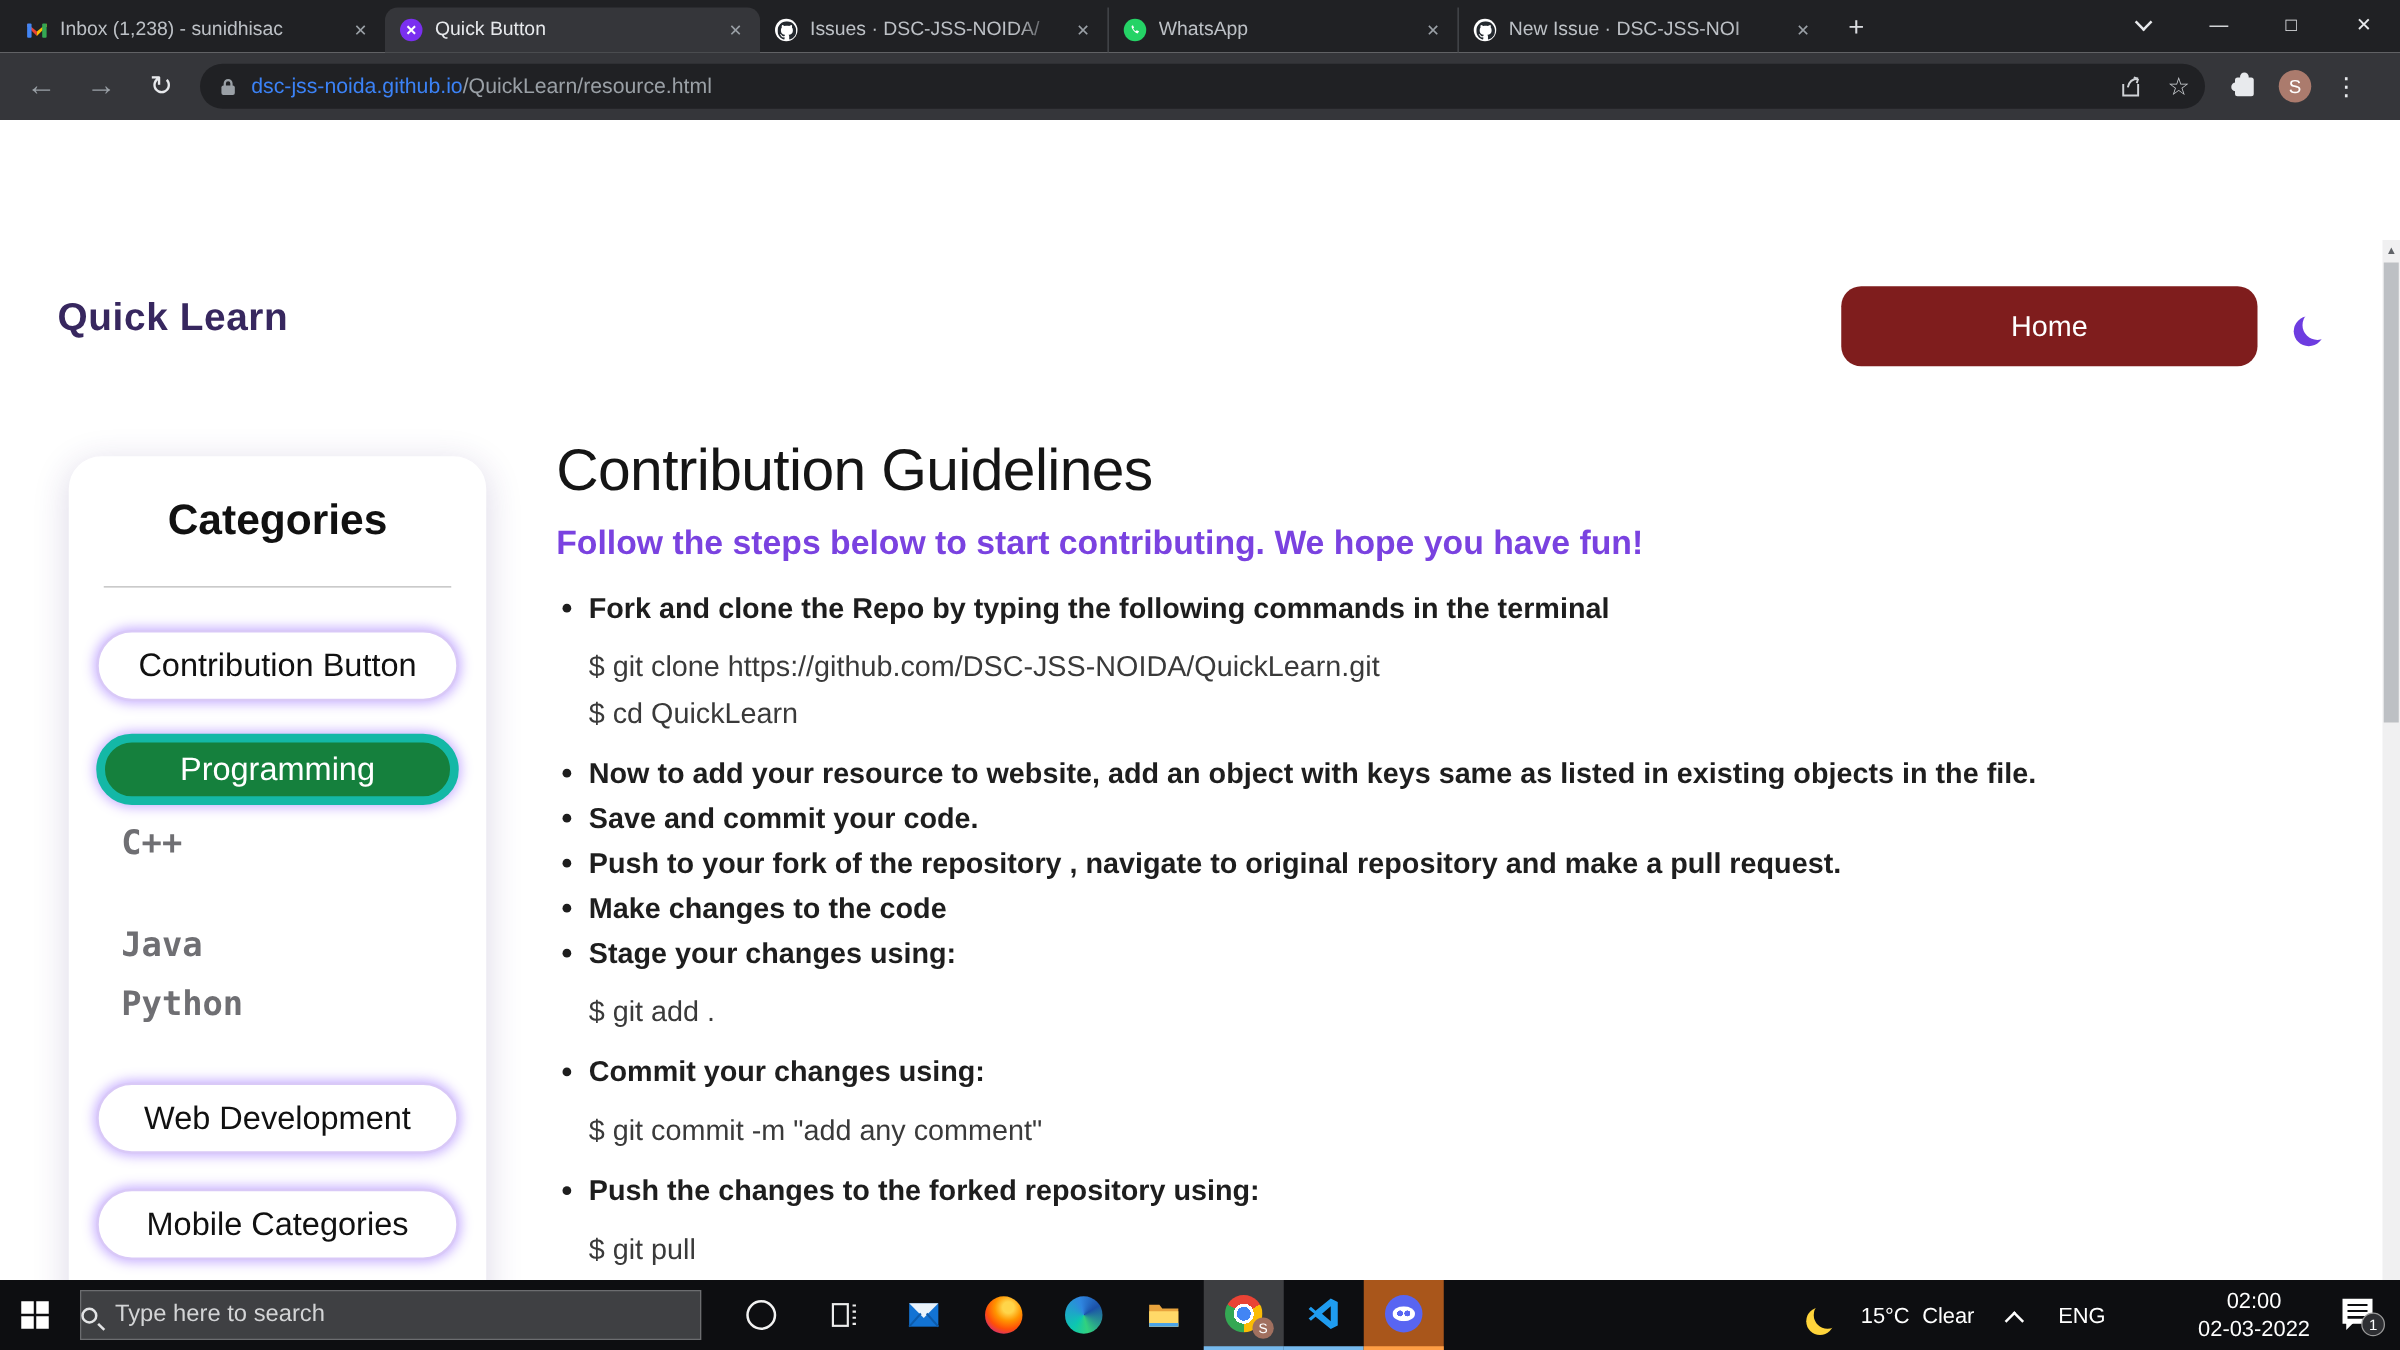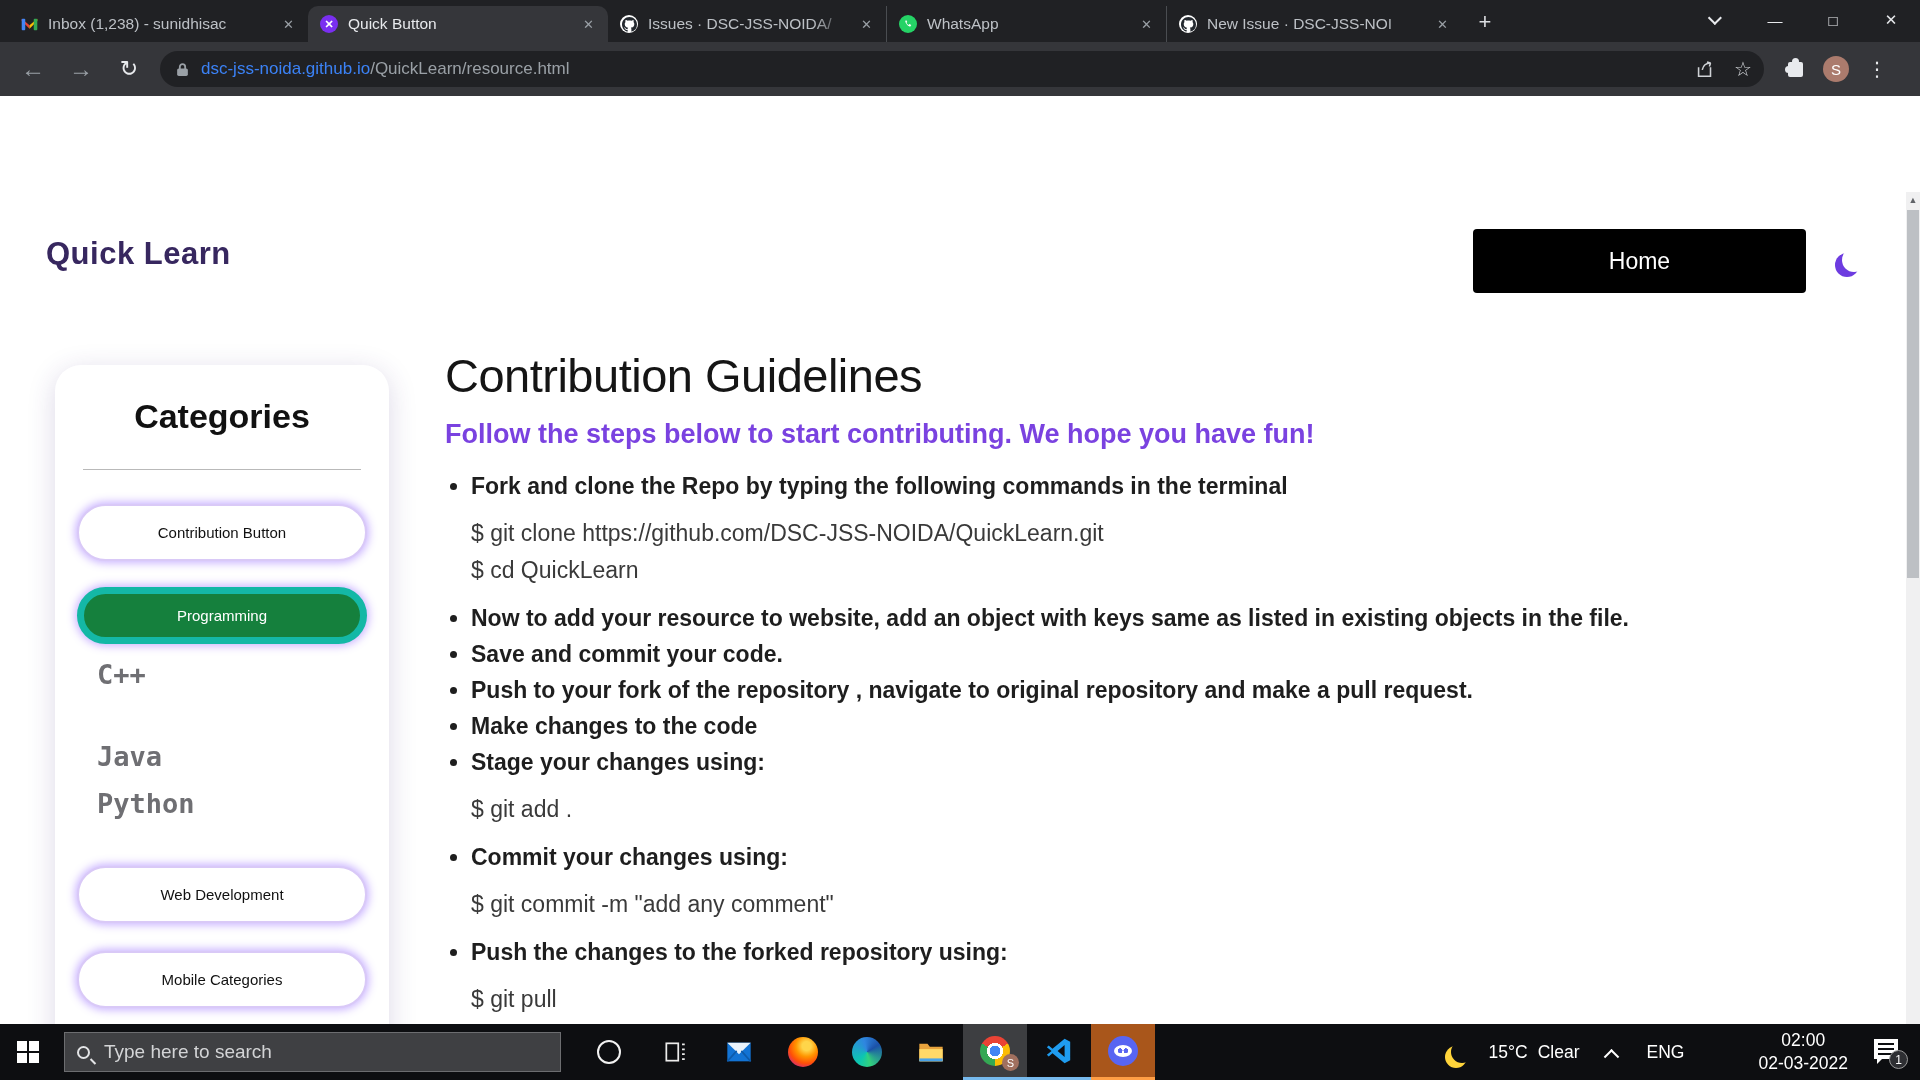--- a/index.html
+++ b/index.html
@@ -36,48 +36,48 @@
   .star { color:#cfd2d6; font-size:20px; }
   .puzzle { position:relative; width:15px; height:15px; background:#e8eaed; border-radius:2px; margin-left:24px; }
   .puzzle::before { content:""; position:absolute; width:7px; height:7px; border-radius:50%; background:#e8eaed; top:-3.5px; left:4px; }
   .puzzle::after { content:""; position:absolute; width:7px; height:7px; border-radius:50%; background:#e8eaed; left:-3.5px; top:4px; }
   .avatar { width:26px; height:26px; border-radius:50%; background:#ab7b6d; color:#fff; font-size:15px; display:flex; align-items:center; justify-content:center; margin-left:20px; }
   .dots { color:#e8eaed; font-size:20px; margin:0 18px 0 18px; }
 
   
   .page { position:absolute; top:96px; left:0; width:1920px; height:928px; background:#fff; overflow:hidden; }
   .logo { position:absolute; left:46px; top:140px; font-size:31px; font-weight:800; color:#37275f; letter-spacing:.5px; }
-  .home-btn { position:absolute; left:1473px; top:133px; width:333px; height:64px; background:#000000; color:#fff; font-size:23px; border:none; border-radius:4px; display:flex; align-items:center; justify-content:center; }
+  .home-btn { position:absolute; left:1473px; top:133px; width:333px; height:64px; background:#7f1d1d; color:#fff; font-size:23px; border:none; border-radius:16px; display:flex; align-items:center; justify-content:center; }
   .moon { position:absolute; left:1842px; top:152px; width:24px; height:24px; border-radius:50%; box-shadow:-7px 5px 0 0 #6d3ce0; }
 
   .sidebar { position:absolute; left:55px; top:269px; width:334px; height:860px; background:#fff; border-radius:26px; box-shadow:0 6px 28px rgba(60,40,120,.18); }
   .cat-title { position:absolute; top:32px; width:100%; text-align:center; font-size:34px; font-weight:bold; color:#111; }
   .cat-divider { position:absolute; top:104px; left:28px; width:278px; border-top:1.5px solid #b9b9b9; }
-  .pill { position:absolute; left:22px; width:290px; height:57px; border-radius:29px; background:#fff; border:2px solid #d9c9f7; box-shadow:0 0 9px 2px rgba(136,84,255,.45); display:flex; align-items:center; justify-content:center; font-size:15px; color:#111; }
+  .pill { position:absolute; left:22px; width:290px; height:57px; border-radius:29px; background:#fff; border:2px solid #d9c9f7; box-shadow:0 0 9px 2px rgba(136,84,255,.45); display:flex; align-items:center; justify-content:center; font-size:26px; color:#111; }
   .pill.primary { background:#15803d; color:#fff; border:7px solid #14b8a6; }
   .cat-link { position:absolute; left:42px; font-family:"DejaVu Sans Mono", monospace; font-weight:bold; font-size:27px; color:#6f6f73; }
 
   .main { position:absolute; left:445px; top:252px; width:1360px; }
   .main h1 { font-size:47px; font-weight:400; color:#151515; letter-spacing:-.5px; }
   .main h2 { margin-top:16px; font-size:27px; font-weight:bold; color:#7a42e0; }
   .steps { margin-top:18px; padding-left:26px; width:1250px; }
   .steps li { font-size:23px; font-weight:bold; color:#1e1e1e; line-height:36px; }
   .code { font-weight:normal; color:#3a3a3a; line-height:37px; margin:11px 0; font-size:23px; }
 
   
   .scrollbar { position:absolute; right:0; top:96px; width:14px; height:928px; background:#f0f0f1; }
   .sb-arrow { position:absolute; width:14px; height:16px; color:#606368; font-size:9px; text-align:center; line-height:16px; }
   .sb-thumb { position:absolute; top:18px; left:1px; width:12px; height:368px; background:#bdc0c4; }
 
   
   .taskbar { position:absolute; bottom:0; left:0; width:1920px; height:56px; background:#0d0e11; display:flex; align-items:center; }
   .startbtn { width:56px; height:56px; display:flex; align-items:center; justify-content:center; }
   .winlogo { display:grid; grid-template-columns:10px 10px; grid-template-rows:10px 10px; gap:2px; }
   .winlogo span { background:#fff; }
-  .tsearch { width:497px; height:40px; background:#3f4043; border:1px solid #6c6d70; display:flex; align-items:center; padding:0 12px; margin-left:8px; }
+  .tsearch { width:497px; height:40px; background:#3f4043; border:1px solid #6c6d70; display:flex; align-items:center; padding:0 0; margin-left:8px; }
   .mag { width:13px; height:13px; border:2px solid #e3e4e6; border-radius:50%; position:relative; margin-right:14px; }
   .mag::after { content:""; position:absolute; width:2px; height:7px; background:#e3e4e6; transform:rotate(-45deg); left:13px; top:10px; }
   .tsearch .ph { color:#d3d4d6; font-size:19px; }
   .cortana { width:24px; height:24px; border:2.5px solid #f2f2f2; border-radius:50%; margin:0 22px 0 36px; }
   .tile { width:64px; height:56px; display:flex; align-items:center; justify-content:center; position:relative; }
   .tile.open { border-bottom:3px solid #76b9ed; }
   .tile.active-app { background:#3d3e41; border-bottom:3px solid #76b9ed; }
   .tile.flash { background:#a9561b; border-bottom:3px solid #ff9e45; }
   .ff { width:30px; height:30px; border-radius:50%; background:radial-gradient(circle at 62% 30%, #ffd54a 0 16%, #ff9500 38%, #ff4f08 62%, #d0297e 84%, #7d1a8c 100%); }
   .edge { width:30px; height:30px; border-radius:50%; background:conic-gradient(from 220deg, #0cc7b0, #2f86e0 35%, #1b51a8 55%, #32d17e 85%, #0cc7b0); }

